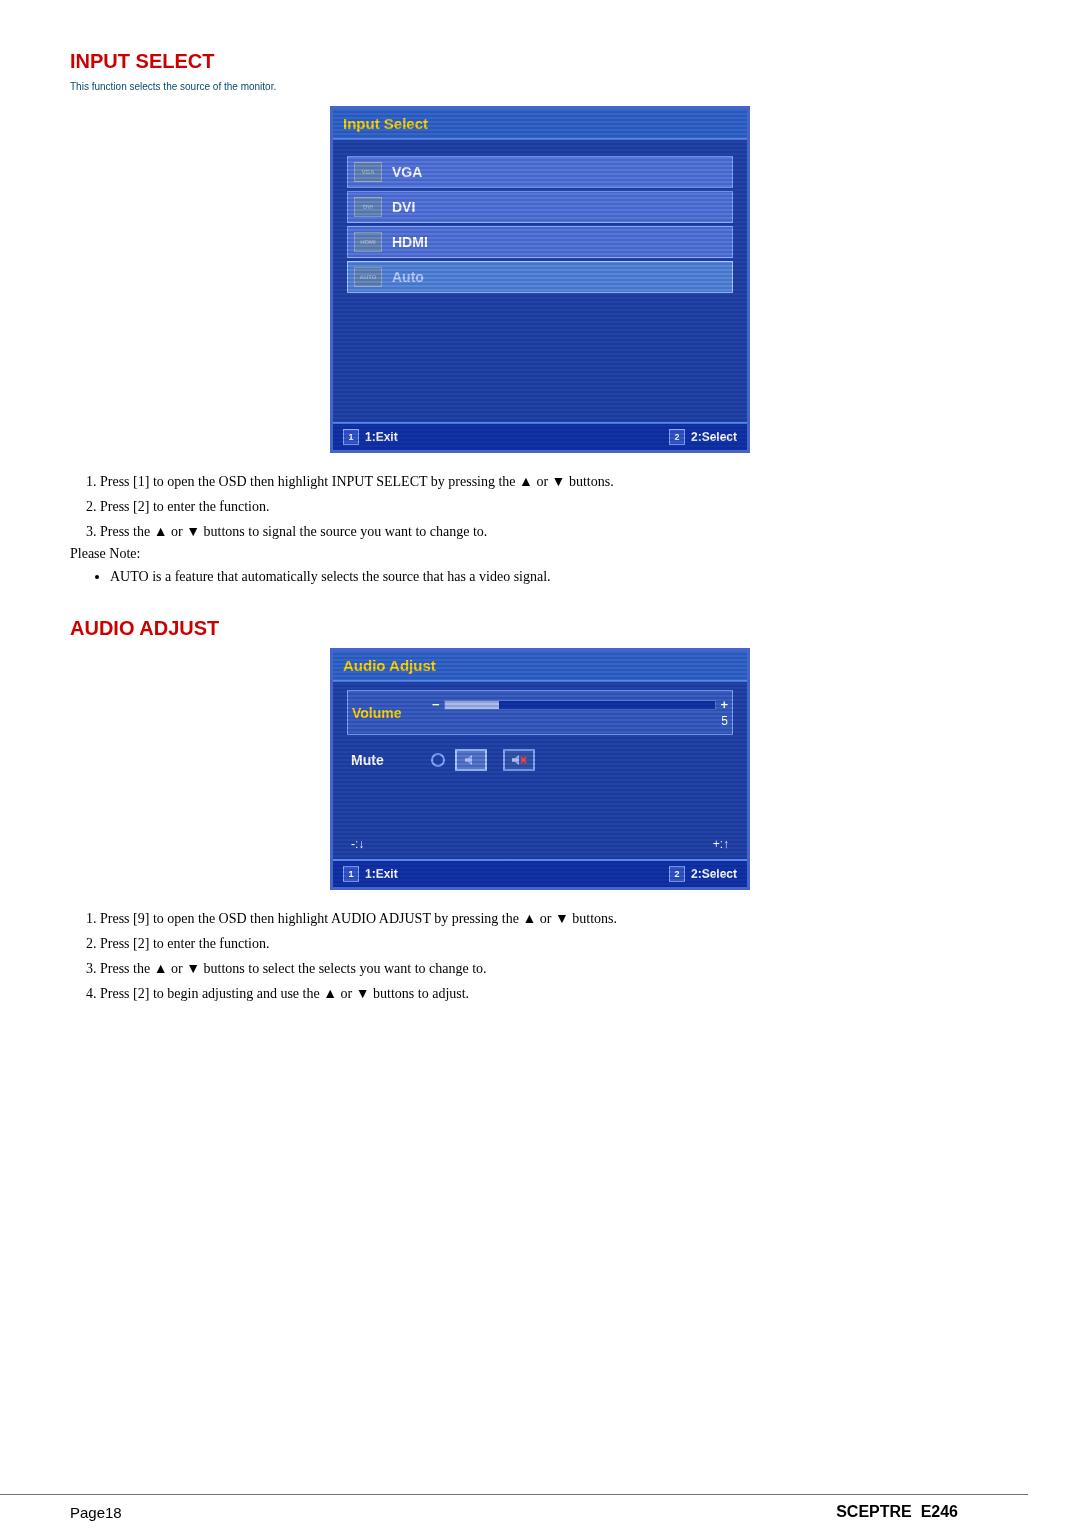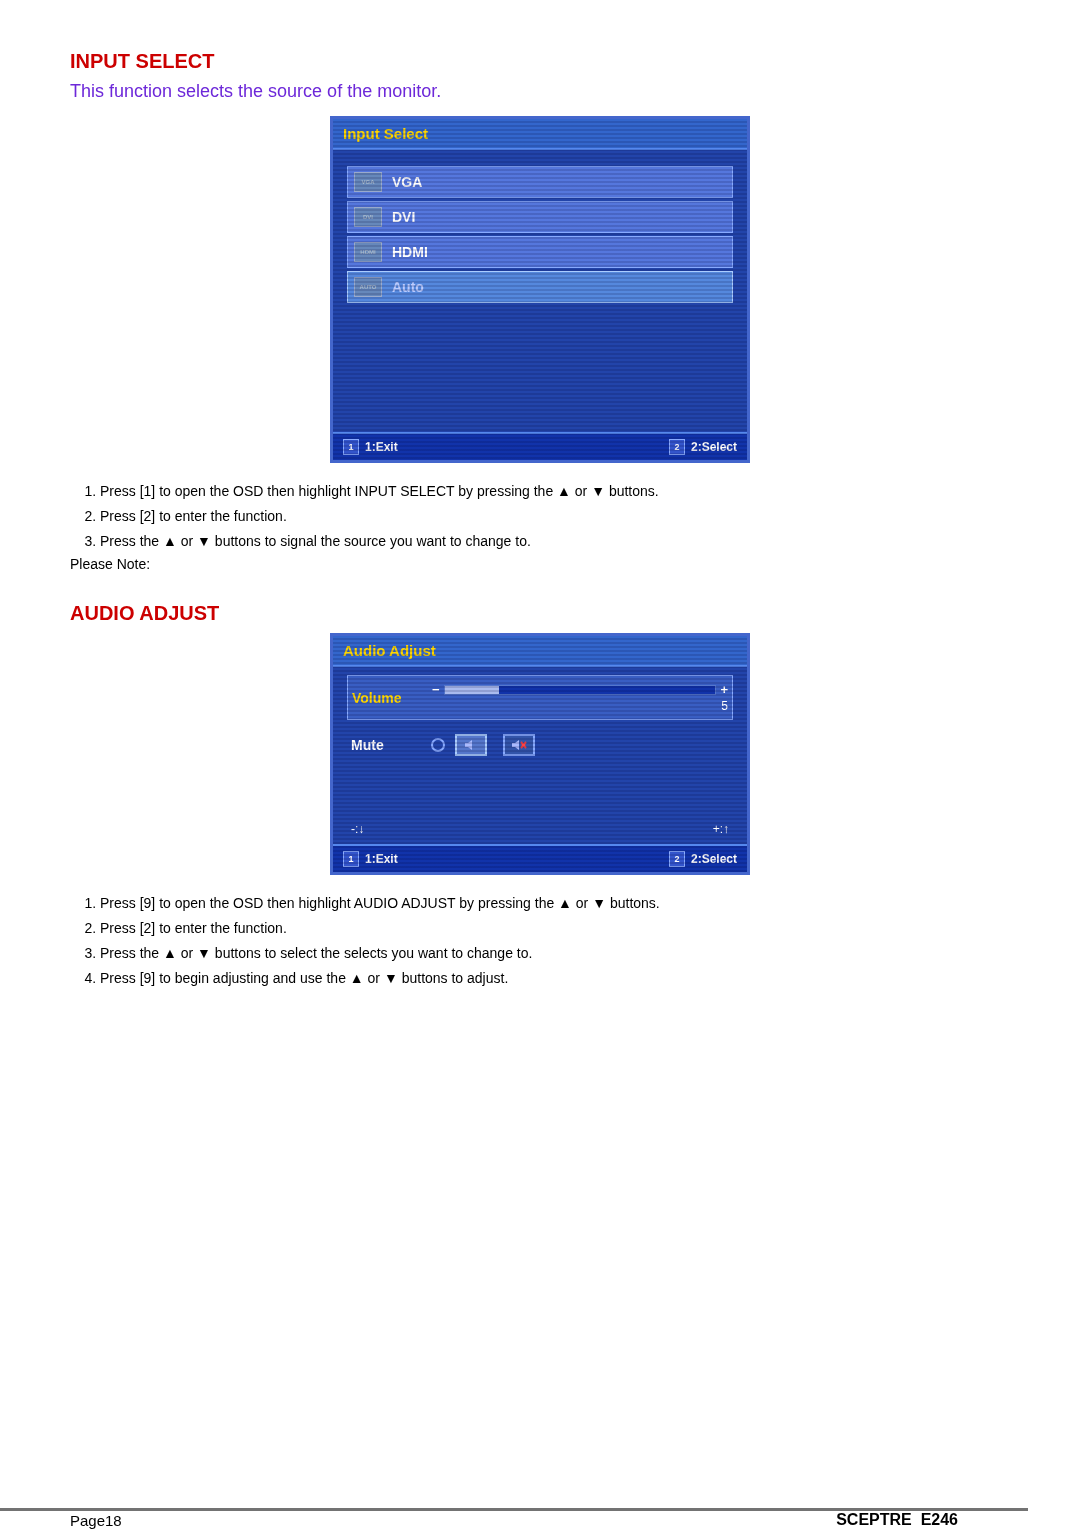--- a/index.html
+++ b/index.html
@@ -14,23 +14,23 @@
     }
 
     .section-title {
       color: #cc0000;
       font-weight: bold;
       font-size: 20px;
       margin-bottom: 8px;
     }
 
     .section-desc {
-      font-size: 18px;
+      font-size: 10px;
       margin-bottom: 14px;
-      color: #6d28d9;
+      color: #0c4a6e;
     }
 
     
     .monitor-screen {
       width: 420px;
       margin: 0 auto 18px auto;
       background: #2244aa;
       border: 3px solid #4466cc;
       padding: 0;
       font-family: Arial, sans-serif;
@@ -132,20 +132,21 @@
       border: 1px solid #88aaff;
       display: inline-flex;
       align-items: center;
       justify-content: center;
       font-size: 9px;
     }
 
     
     .instructions {
       margin-bottom: 20px;
+      font-family: Liberation Serif, serif;
     }
 
     .instructions ol {
       margin-left: 30px;
     }
 
     .instructions ol li {
       font-size: 14px;
       margin-bottom: 4px;
       line-height: 1.5;
@@ -289,22 +290,22 @@
 
     
     .page-footer {
       position: fixed;
       bottom: 0;
       left: 0;
       width: 1028px;
       display: flex;
       justify-content: space-between;
       align-items: center;
-      padding: 0 70px;
-      border-top: 3px solid #737373;
+      padding: 8px 70px;
+      border-top: 1px solid #737373;
       background: #fff;
       font-size: 15px;
     }
 
     .footer-brand {
       font-weight: bold;
       font-size: 16px;
     }
 
     .footer-brand span {
@@ -366,20 +367,23 @@
     </div>
   </div>
 
   <div class="instructions">
     <ol>
       <li>Press [1] to open the OSD then highlight INPUT SELECT by pressing the ▲ or ▼ buttons.</li>
       <li>Press [2] to enter the function.</li>
       <li>Press the ▲ or ▼ buttons to signal the source you want to change to.</li>
     </ol>
     <p>Please Note:</p>
+    <ul>
+      <li>AUTO is a feature that automatically selects the source that has a video signal.</li>
+    </ul>
   </div>
 </div>
 
 <div class="section-gap">
   <div class="section-title">AUDIO ADJUST</div>
 
   <div class="monitor-screen">
     <div class="monitor-title-bar">Audio Adjust</div>
     <div class="audio-body">
 
@@ -435,21 +439,21 @@
         <span style="margin-left:2px;">2:Select</span>
       </span>
     </div>
   </div>
 
   <div class="instructions">
     <ol>
       <li>Press [9] to open the OSD then highlight AUDIO ADJUST by pressing the ▲ or ▼ buttons.</li>
       <li>Press [2] to enter the function.</li>
       <li>Press the ▲ or ▼ buttons to select the selects you want to change to.</li>
-      <li>Press [9] to begin adjusting and use the ▲ or ▼ buttons to adjust.</li>
+      <li>Press [2] to begin adjusting and use the ▲ or ▼ buttons to adjust.</li>
     </ol>
   </div>
 </div>
 
 <div class="spacer-bottom"></div>
 
 <div class="page-footer">
   <span>Page18</span>
   <span class="footer-brand">
     <span>SCEPTRE</span>&nbsp;&nbsp;<span>E246</span>

